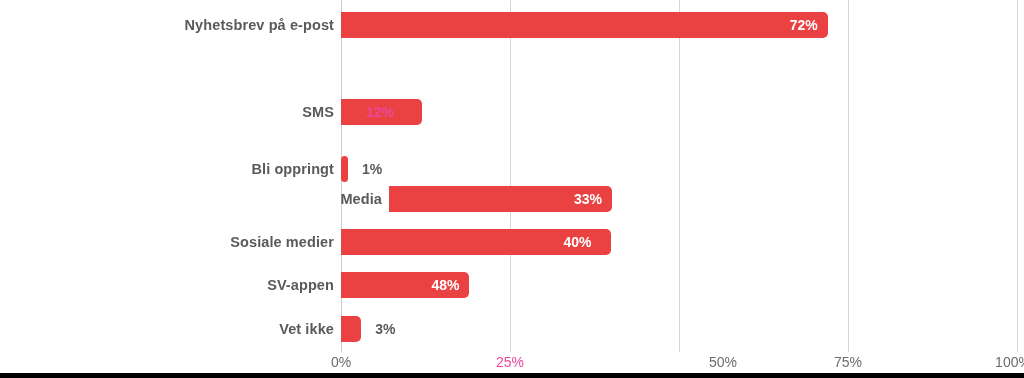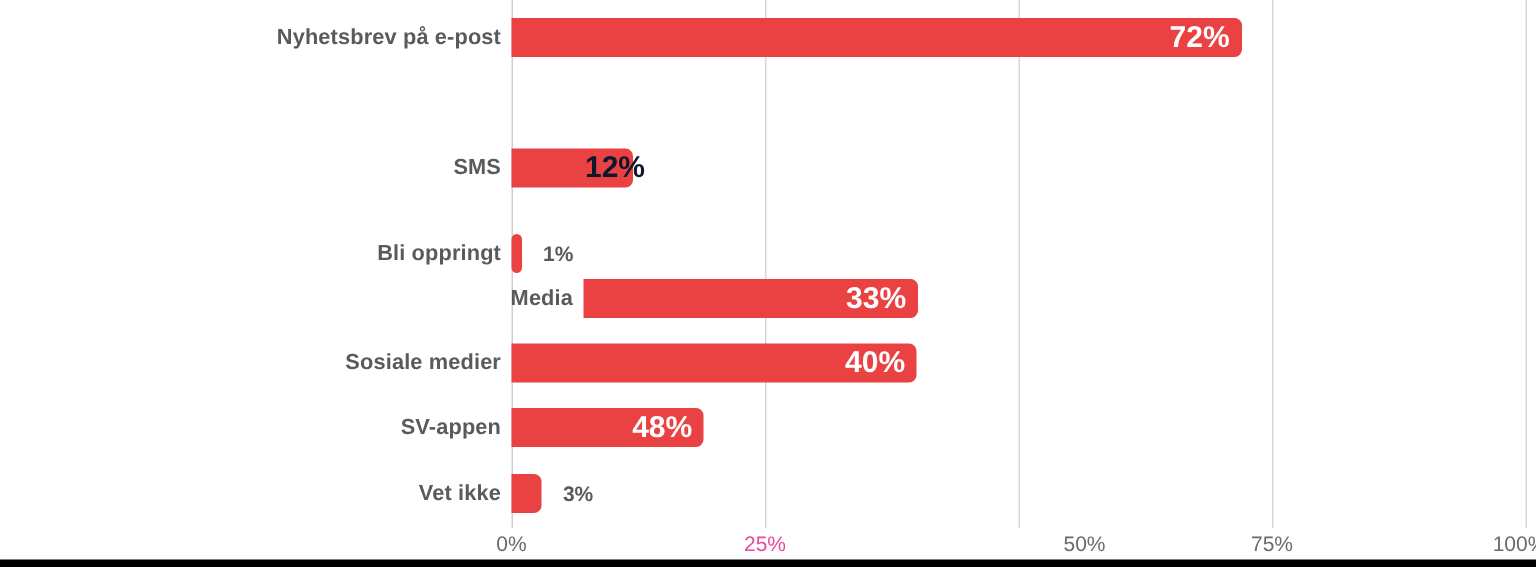--- a/index.html
+++ b/index.html
@@ -83,21 +83,21 @@
     border-bottom-right-radius: 5px;
   }
   .bar.tiny {
     border-radius: 5px;
   }
   .bar-value-in {
     position: absolute;
     top: 9px;
     height: 26px;
     line-height: 26px;
-    font-size: 20px;
+    font-size: 14px;
     color: #ffffff;
     white-space: nowrap;
   }
   .bar-value-out {
     position: absolute;
     top: 9px;
     height: 26px;
     line-height: 26px;
     font-size: 14px;
     color: #5a5a5a;
@@ -149,42 +149,42 @@
           <div class="cat-label">Nyhetsbrev på e-post</div>
           <div class="bar-track">
             <div class="bar" style="width: 486.72px; background: rgb(234, 66, 66);"></div>
             <div class="bar-value-in" style="color: rgb(255, 255, 255); left: 438.72px; width: 38px; text-align: right;">72%</div>
           </div>
         </div>
         <div class="bar-row" style="top: 89.8px;">
           <div class="cat-label">SMS</div>
           <div class="bar-track">
             <div class="bar" style="width: 81.12px; background: rgb(234, 66, 66);"></div>
-            <div class="bar-value-in" style="color: #0f172a; left: 49px; width: 38px; text-align: left;">12%</div>
+            <div class="bar-value-in" style="color: #ec4899; left: 15px; width: 38px; text-align: right;">12%</div>
           </div>
         </div>
         <div class="bar-row" style="top: 147px;">
           <div class="cat-label">Bli oppringt</div>
           <div class="bar-track">
             <div class="bar tiny" style="width: 7px; background: rgb(234, 66, 66);"></div>
             <div class="bar-value-out" style="color: rgb(90, 90, 90); left: 21px;">1%</div>
           </div>
         </div>
         <div class="bar-row" style="top: 176.6px; margin-left: 48px;">
           <div class="cat-label">Media</div>
           <div class="bar-track">
             <div class="bar" style="width: 223.08px; background: rgb(234, 66, 66);"></div>
             <div class="bar-value-in" style="color: rgb(255, 255, 255); left: 175.08px; width: 38px; text-align: right;">33%</div>
           </div>
         </div>
         <div class="bar-row" style="top: 220px;">
           <div class="cat-label">Sosiale medier</div>
           <div class="bar-track">
             <div class="bar" style="width: 270.4px; background: rgb(234, 66, 66);"></div>
-            <div class="bar-value-in" style="color: rgb(255, 255, 255); left: 222.4px; width: 38px; text-align: center;">40%</div>
+            <div class="bar-value-in" style="color: rgb(255, 255, 255); left: 222.4px; width: 38px; text-align: left;">40%</div>
           </div>
         </div>
         <div class="bar-row" style="top: 263.4px;">
           <div class="cat-label">SV-appen</div>
           <div class="bar-track">
             <div class="bar" style="width: 128.44px; background: rgb(234, 66, 66);"></div>
             <div class="bar-value-in" style="color: rgb(255, 255, 255); left: 80.44px; width: 38px; text-align: right;">48%</div>
           </div>
         </div>
         <div class="bar-row" style="top: 306.8px;">

